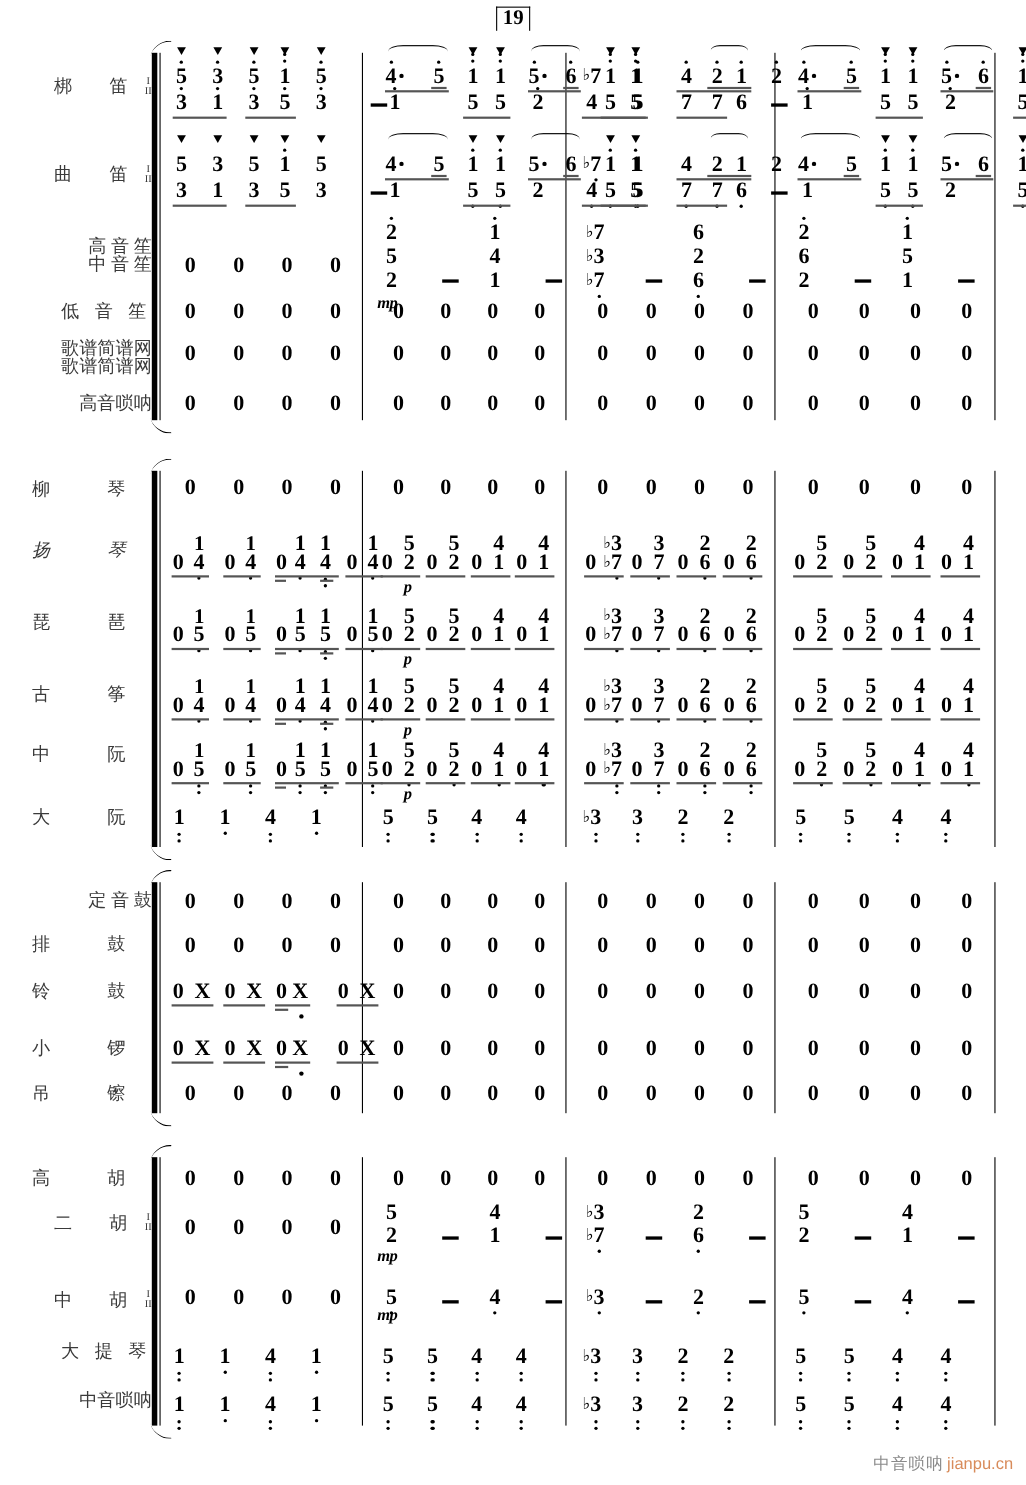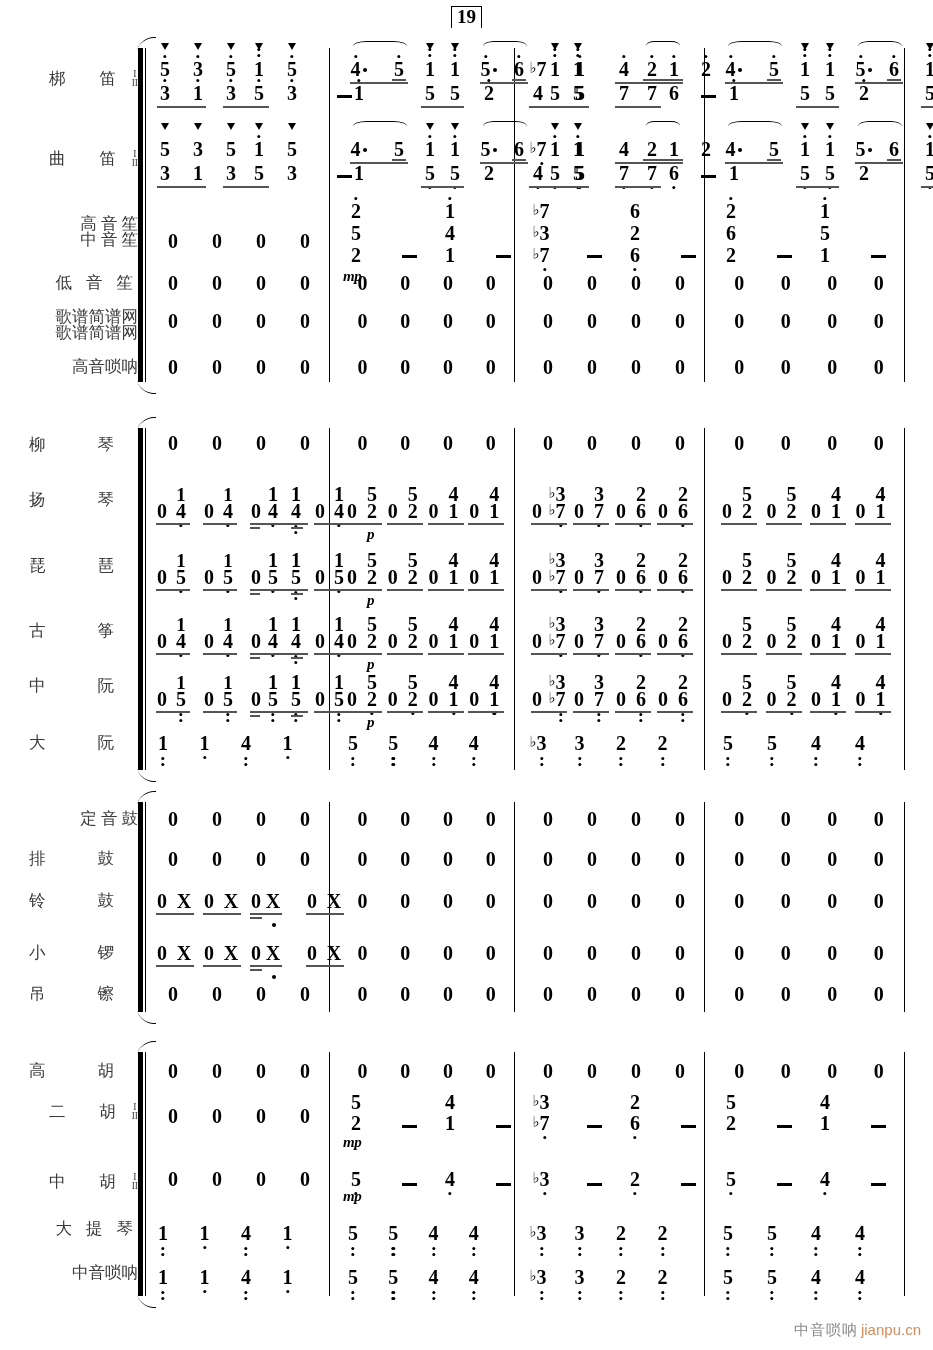--- a/index.html
+++ b/index.html
@@ -184,21 +184,21 @@
     <div class="barline" style="left: 514px; top: 428px; height: 342px; width: 1.4px;"></div>
     <div class="barline" style="left: 704px; top: 428px; height: 342px; width: 1.4px;"></div>
     <div class="barline" style="left: 904px; top: 428px; height: 342px; width: 1.4px;"></div>
     <div class="label sp3" style="top: 432px; height: 26px;">
       <div style="position: relative; display: flex; align-items: center; justify-content: flex-end; height: 100%;">
         <div>
           <span class="ln">柳      琴</span>
         </div>
       </div>
     </div>
-    <div class="label sp3" style="top: 487px; height: 26px;">
+    <div class="label sp3" style="top: 487px; height: 26px; font-style: italic;">
       <div style="position: relative; display: flex; align-items: center; justify-content: flex-end; height: 100%;">
         <div>
           <span class="ln">扬      琴</span>
         </div>
       </div>
     </div>
     <div class="label sp3" style="top: 553px; height: 26px;">
       <div style="position: relative; display: flex; align-items: center; justify-content: flex-end; height: 100%;">
         <div>
           <span class="ln">琵      琶</span>

